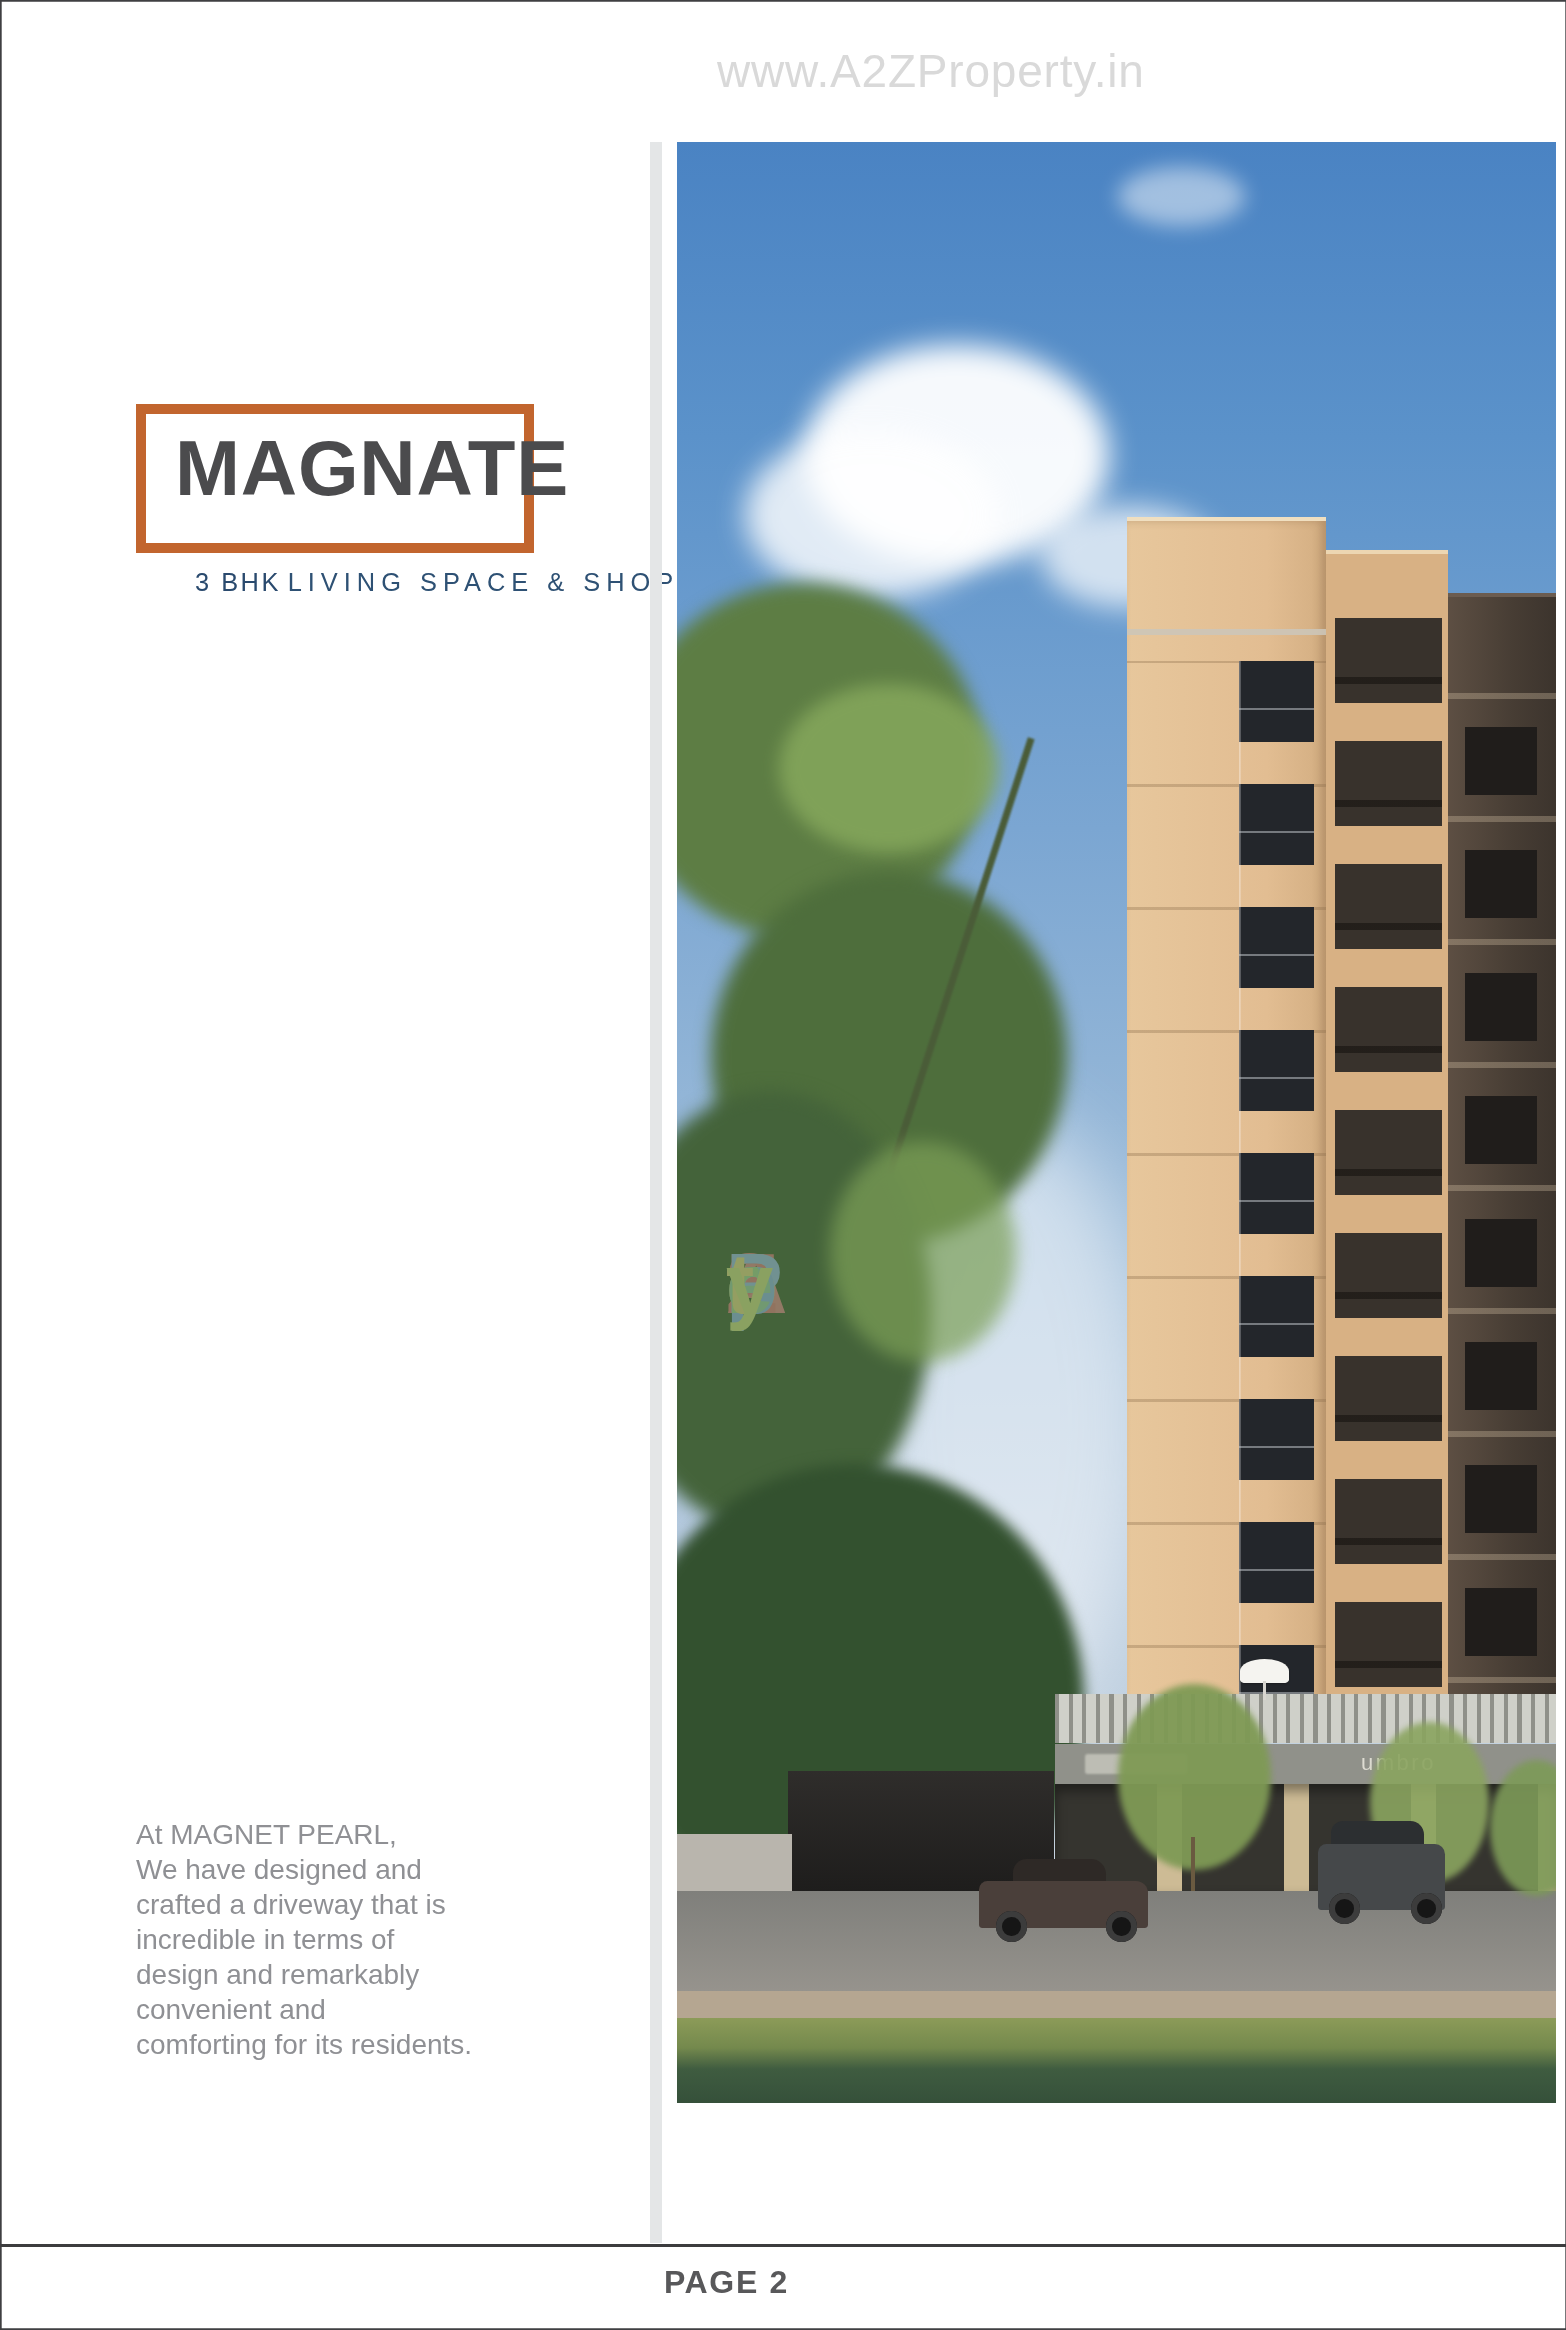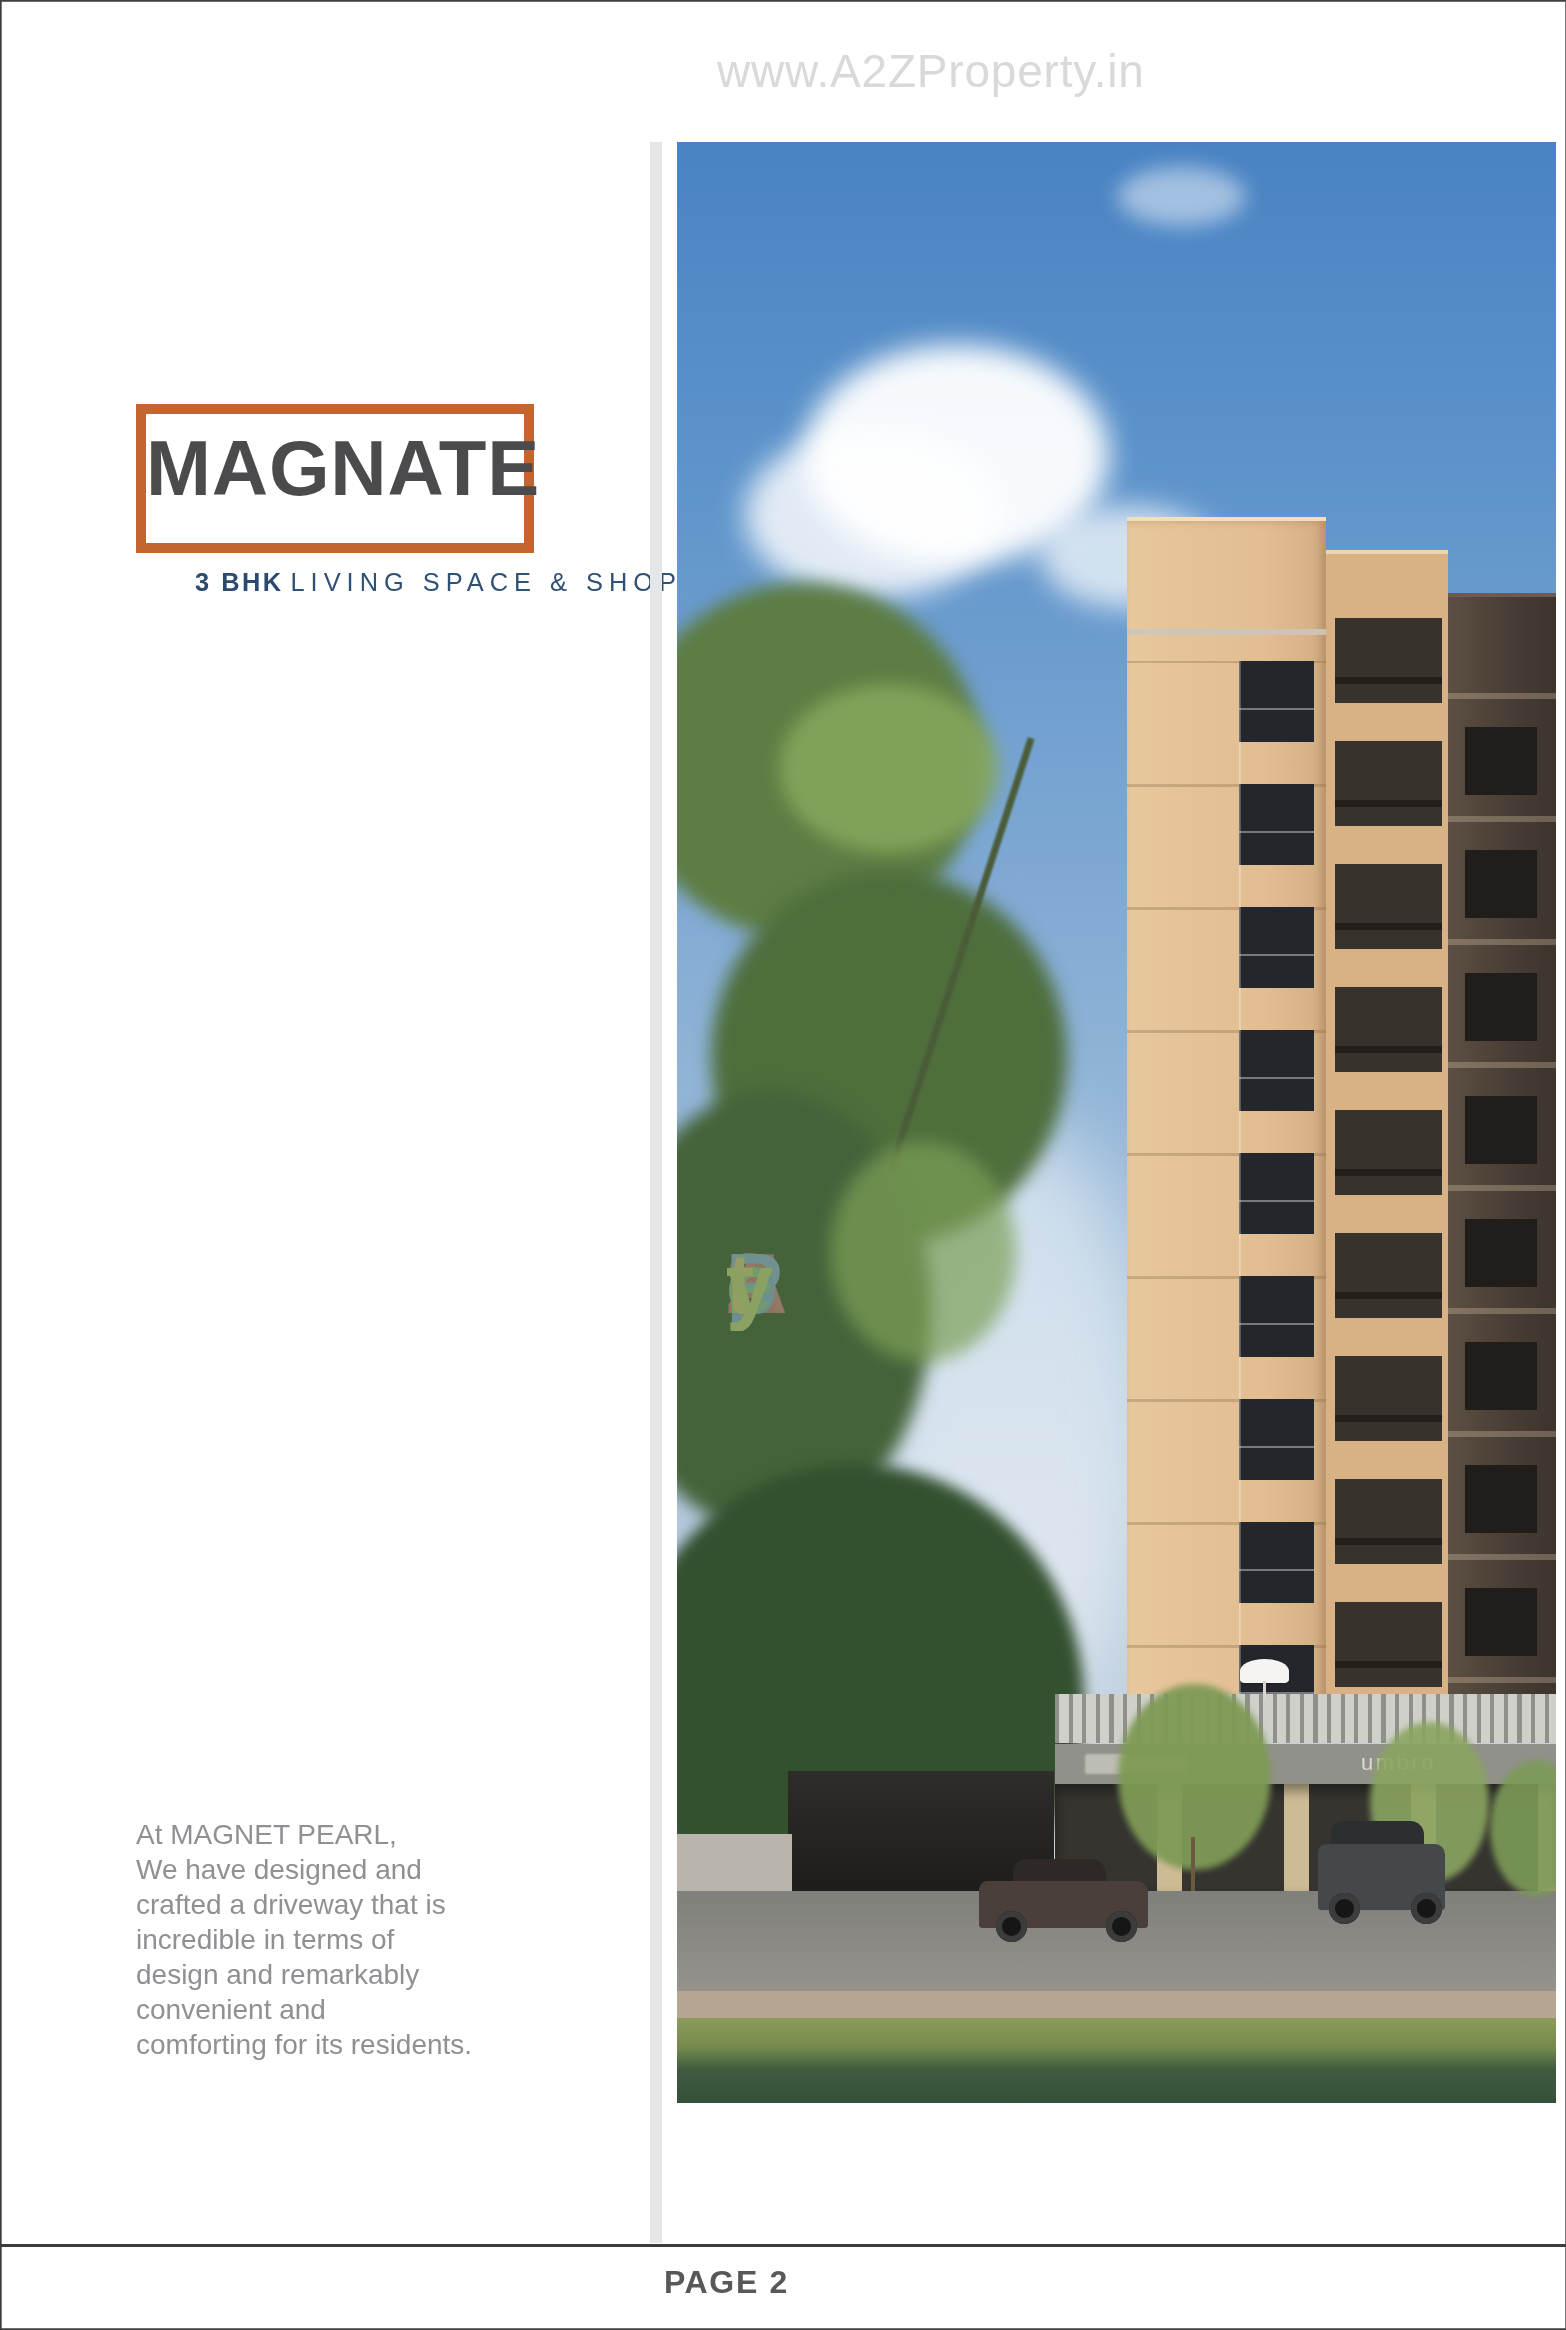--- a/index.html
+++ b/index.html
@@ -7,26 +7,26 @@
         box-shadow:inset 0 0 0 1.7px #3f3f42;font-family:"Liberation Sans",sans-serif;}
 
   
   .top-watermark{position:absolute;left:717px;top:44px;font-size:46px;color:#d9d9d9;
                  letter-spacing:0.8px;font-weight:400;}
 
   
   .logo-box{position:absolute;left:136px;top:404px;width:398px;height:149px;
             border:10.2px solid #c2652e;box-sizing:border-box;}
   .logo-brand{position:absolute;left:0;right:0;top:8.5px;text-align:center;
-              font-size:78px;font-weight:700;color:#4b4b4d;letter-spacing:0.8px;}
+              font-size:78px;font-weight:700;color:#4b4b4d;letter-spacing:0.8px;padding-left:29px;}
   .logo-pearl{position:absolute;left:50%;transform:translateX(-50%);bottom:-34px;
               background:#fff;padding:0 15.3px;font-family:"Liberation Serif",serif;
               font-size:76px;font-weight:600;color:#c2652e;line-height:0.95;}
   .logo-tagline{position:absolute;left:195px;top:568px;font-size:25.4px;color:#2a4a6e;white-space:nowrap;}
-  .logo-tagline .b{font-weight:700;letter-spacing:2.5px;}
+  .logo-tagline .b{font-weight:400;letter-spacing:2.5px;}
   .logo-tagline .r{font-weight:400;letter-spacing:6px;margin-left:6.8px;color:#2e5174;}
 
   
   .divider{position:absolute;left:650px;top:142px;width:12px;height:2101px;background:#e4e6e7;}
 
   
   .para{position:absolute;left:136px;width:491px;font-size:28px;line-height:35px;
         color:#8f9094;white-space:pre-line;}
   .para1{top:1520px;}
   .para2{top:1776px;margin-top:41px;}

